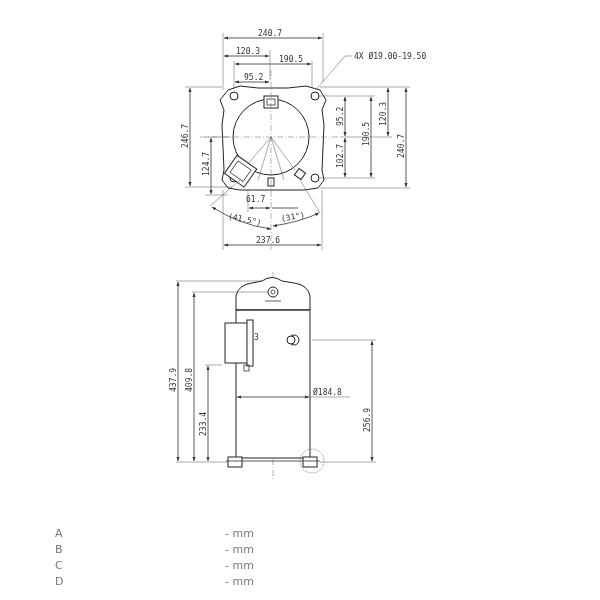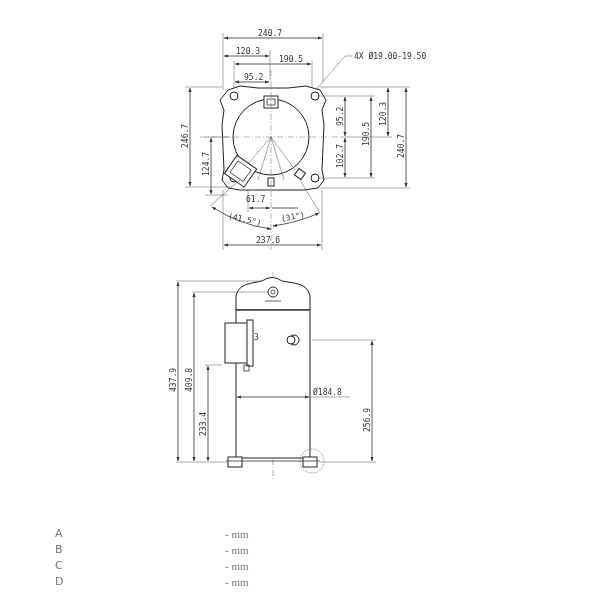--- a/index.html
+++ b/index.html
@@ -6,21 +6,21 @@
   body { width:600px; height:600px; position:relative; overflow:hidden; font-family:"DejaVu Sans Mono", monospace; }
   #drawing { position:absolute; left:0; top:0; width:600px; height:510px; }
   .dim { font-family:"DejaVu Sans Mono", monospace; font-size:8px; fill:#333; }
   .ln { stroke:#333; stroke-width:0.8; fill:none; }
   .thin { stroke:#555; stroke-width:0.5; fill:none; }
   .dash { stroke:#666; stroke-width:0.5; fill:none; stroke-dasharray:6 2 1 2; }
   .part { stroke:#222; stroke-width:1; fill:#fff; }
   .spec-table { position:absolute; left:55px; top:526px; width:260px; font-family:"DejaVu Sans", sans-serif; font-size:11px; color:#777; }
   .spec-row { display:flex; height:16px; line-height:16px; }
   .spec-label { width:170px; }
-  .spec-value { width:90px;font-family:Liberation Serif, serif; }
+  .spec-value { width:90px; }
 </style>
 </head>
 <body>
 
 <svg id="drawing" viewBox="0 0 600 510" xmlns="http://www.w3.org/2000/svg">
   <defs>
     <marker id="arr" markerWidth="6" markerHeight="6" refX="5" refY="3" orient="auto">
       <path d="M0,1 L5,3 L0,5" fill="#333"></path>
     </marker>
     <marker id="arrs" markerWidth="6" markerHeight="6" refX="1" refY="3" orient="auto">

